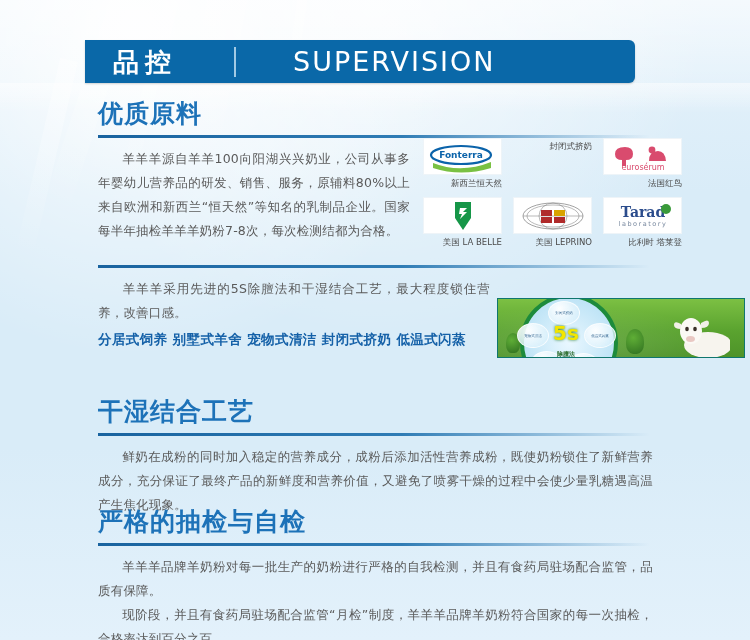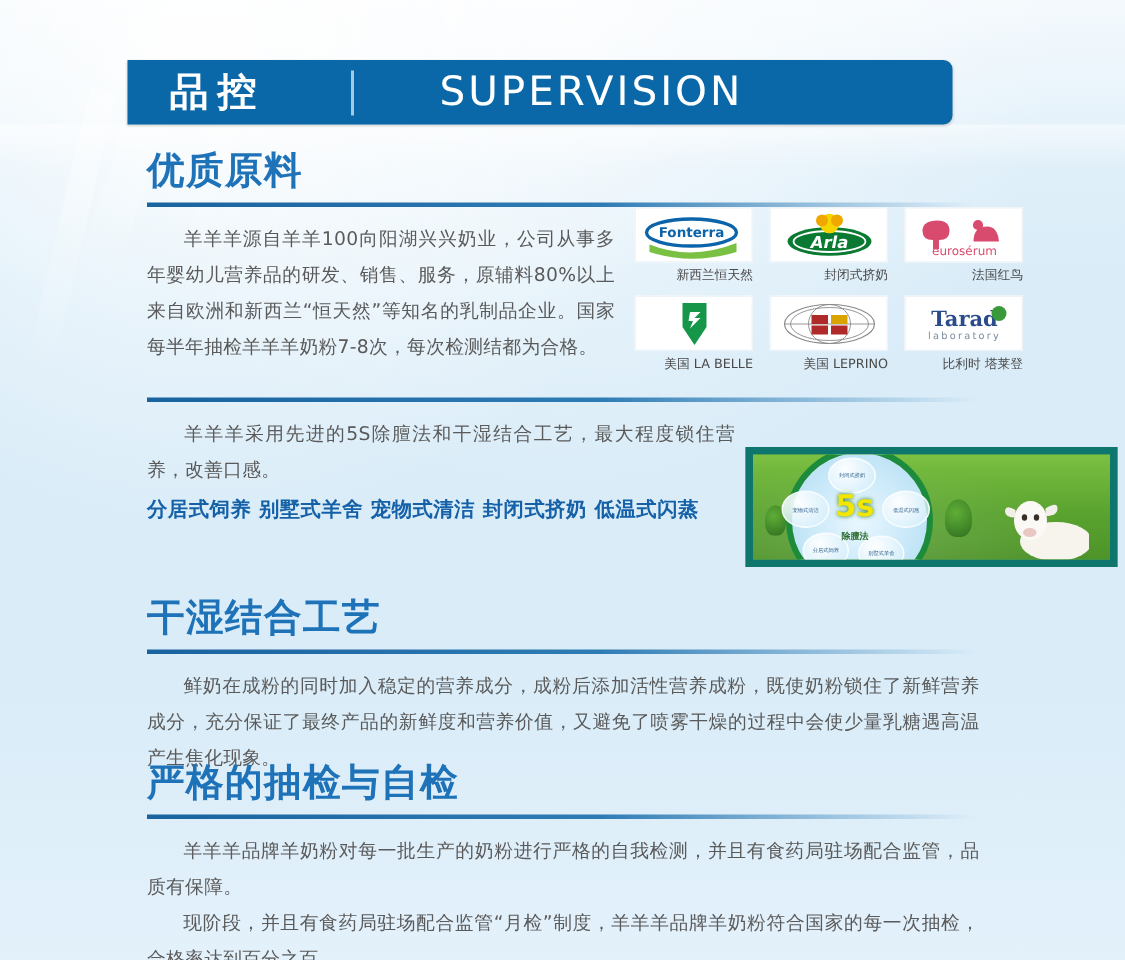--- a/index.html
+++ b/index.html
@@ -76,22 +76,22 @@
     width:79px;height:37px;background:#fff;border:1px solid #eef4f8;
     display:flex;align-items:center;justify-content:center;overflow:hidden;
     box-sizing:border-box;
   }
   .logo-cap{
     font-size:8.5px;color:#4a4a4a;margin-top:3px;white-space:nowrap;
     font-family:"DejaVu Sans",sans-serif;
   }
   
   .pic5s{
-    position:absolute;left:497px;top:298px;width:248px;height:80px;
-    border:5px solid #0f766e;box-sizing:border-box;overflow:hidden;
+    position:absolute;left:497px;top:298px;width:248px;height:60px;
+    border:1px solid #0f766e;box-sizing:border-box;overflow:hidden;
     background:#6fb536;
   }
   .pic5s .grass{
     position:absolute;inset:0;
     background:
       radial-gradient(ellipse at 30% 80%, rgba(255,255,255,.15), rgba(255,255,255,0) 60%),
       linear-gradient(180deg,#7cc043 0%,#5aa32f 55%,#4e9329 100%);
   }
   .pic5s .ring{
     position:absolute;left:22px;top:-5px;width:90px;height:90px;border-radius:50%;
@@ -159,30 +159,20 @@
           <svg width="72" height="32" viewBox="0 0 72 32">
             <ellipse cx="34" cy="14" rx="30" ry="9" fill="none" stroke="#0b63aa" stroke-width="2.2"></ellipse>
             <path d="M6 22 Q34 33 64 21 L64 27 Q34 36 6 27 Z" fill="#7ac143"></path>
             <text x="34" y="17" font-size="9" font-weight="bold" fill="#0b63aa" text-anchor="middle" font-family="DejaVu Sans, sans-serif">Fonterra</text>
           </svg>
         </div>
         <div class="logo-cap">新西兰恒天然</div>
       </div>
 
       <div class="logo-cell">
-        <div class="logo-box">
-          <svg width="72" height="32" viewBox="0 0 72 32">
-            <ellipse cx="36" cy="20" rx="28" ry="9.5" fill="#0a7a33"></ellipse>
-            <ellipse cx="36" cy="20" rx="24" ry="7" fill="none" stroke="#fff" stroke-width="1.2"></ellipse>
-            <circle cx="36" cy="8" r="6.5" fill="#f5d400"></circle>
-            <circle cx="31" cy="6" r="4" fill="#f0a800"></circle>
-            <circle cx="41" cy="6" r="4" fill="#f0a800"></circle>
-            <text x="36" y="24" font-size="11" font-weight="bold" fill="#fff" font-style="italic" text-anchor="middle" font-family="DejaVu Sans, sans-serif">Arla</text>
-          </svg>
-        </div>
         <div class="logo-cap">封闭式挤奶</div>
       </div>
 
       <div class="logo-cell">
         <div class="logo-box">
           <svg width="72" height="32" viewBox="0 0 72 32">
             <path d="M18 6 q8 0 8 7 q0 6 -7 6 l0 6 l-4 0 l0 -6 q-7 0 -7 -6 q0 -7 10 -7 z" fill="#d94b6e"></path>
             <path d="M42 20 q0 -10 9 -10 q7 0 8 10 z" fill="#d94b6e"></path>
             <circle cx="45" cy="9" r="3.4" fill="#d94b6e"></circle>
             <text x="36" y="29" font-size="8" fill="#d94b6e" text-anchor="middle" font-family="DejaVu Sans, sans-serif">eurosérum</text>

